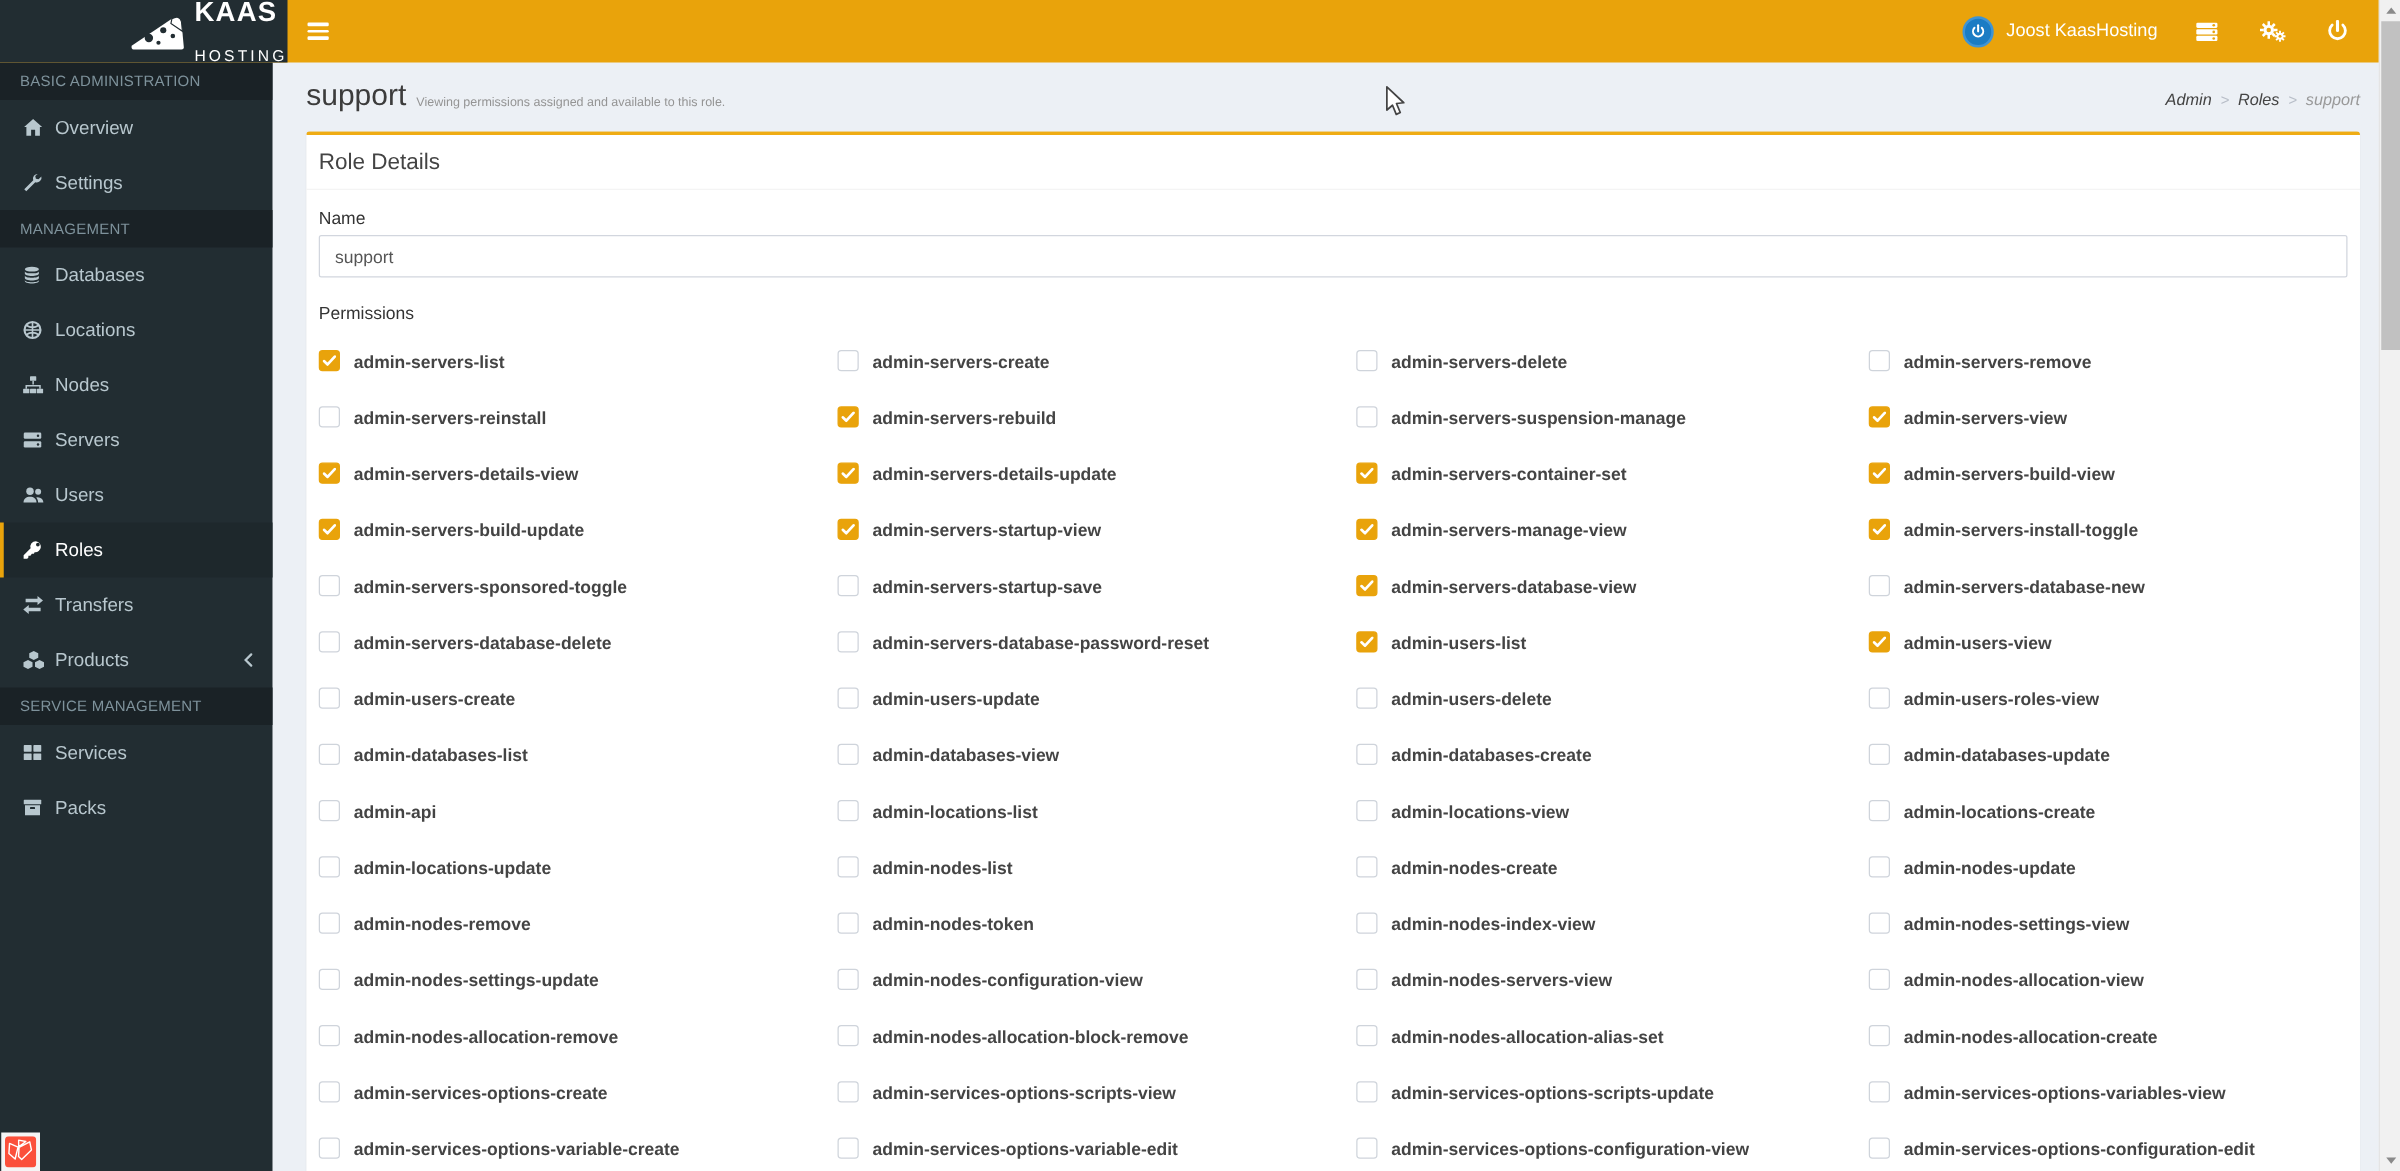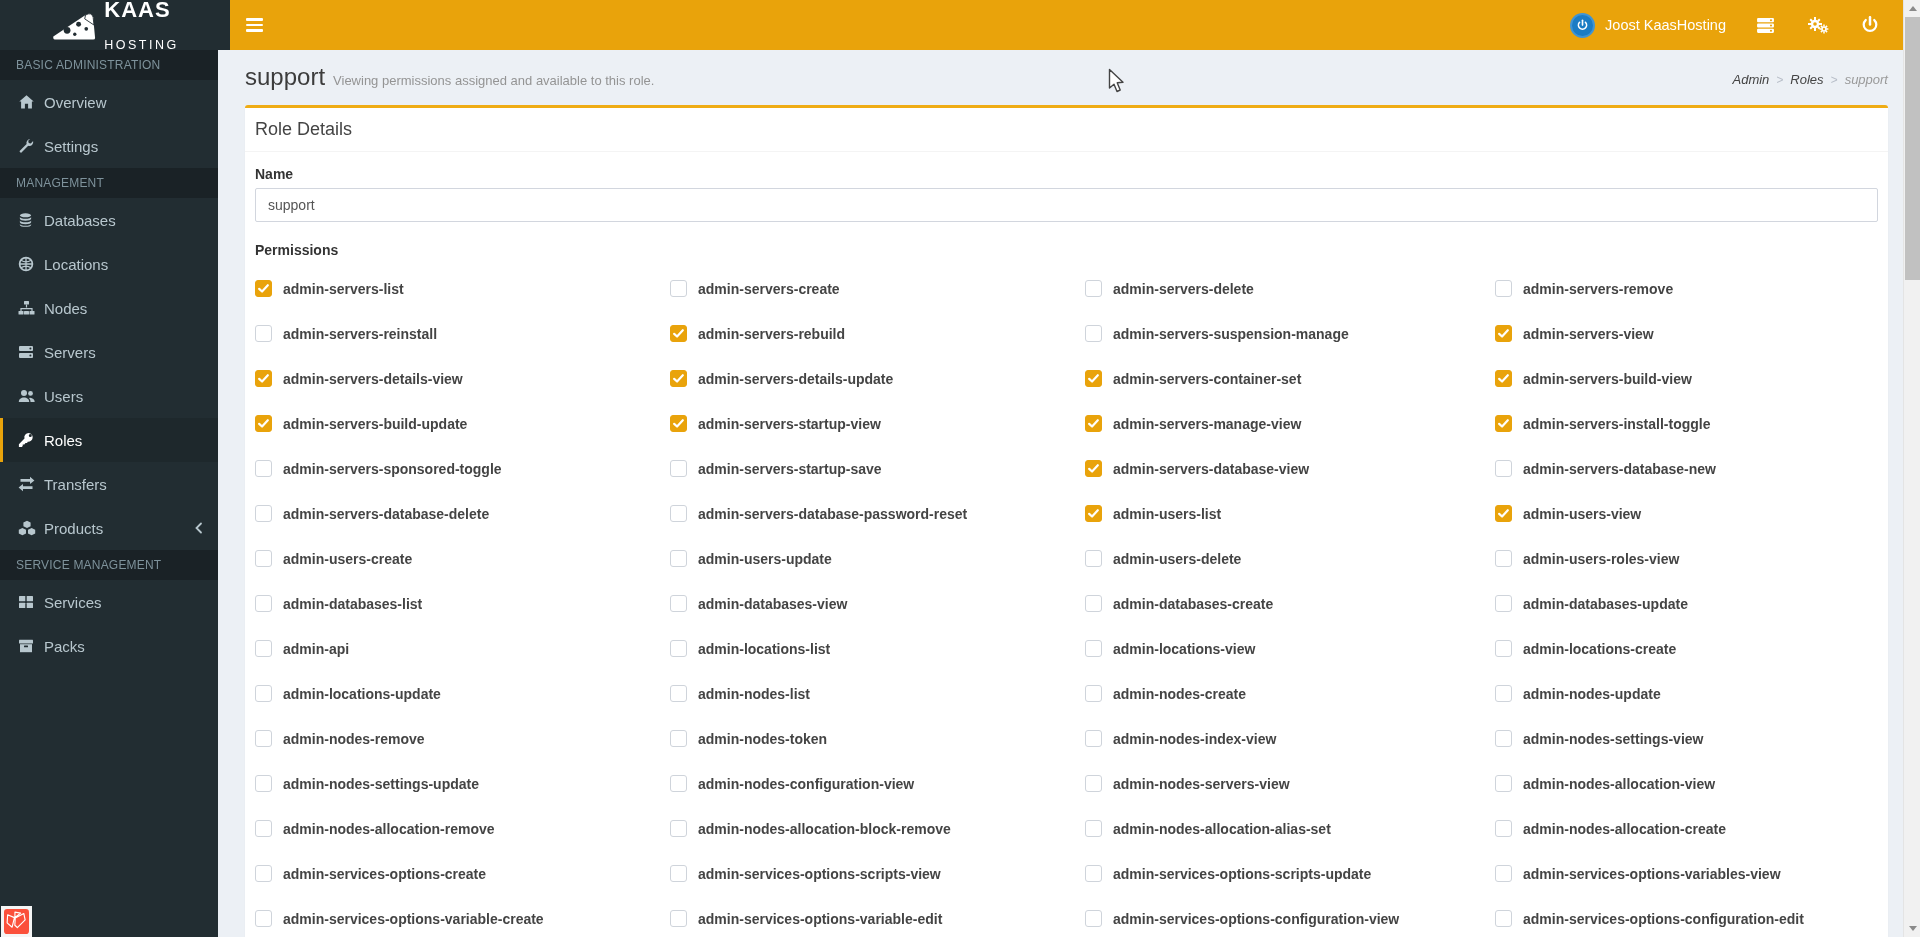--- a/index.html
+++ b/index.html
@@ -8,21 +8,21 @@
     font-family:"Liberation Sans","DejaVu Sans",sans-serif;
     background:#ecf0f5; position:relative; color:#333;
   }
   :root{
     --accent:#e9a30b; --sidebar-bg:#222d32; --sidebar-dark:#1a2226;
     --icon-hole:#222d32;
   }
   
   .topbar{ position:absolute; top:0; left:0; width:1920px; height:50px; background:var(--accent); z-index:5;}
   .logo{ position:absolute; left:0; top:0; width:230px; height:50px; background:var(--sidebar-bg);
-         display:flex; align-items:center; justify-content:center; gap:7px; cursor:pointer;}
+         display:flex; align-items:center; justify-content:flex-end; gap:7px; cursor:pointer;}
   .logo-text{ color:#fff; line-height:1; }
   .logo-line1{ font-size:22px; font-weight:bold; letter-spacing:1px; display:block;}
   .logo-line2{ font-size:12.5px; font-weight:normal; letter-spacing:2.5px; display:block; margin-top:18px;}
   .hamburger{ position:absolute; left:230px; top:0; width:48px; height:50px; background:transparent; border:none;
       display:flex; flex-direction:column; align-items:center; justify-content:center; gap:3px; cursor:pointer;}
   .hamburger span{ display:block; width:17px; height:2.5px; background:#fff; border-radius:1px;}
   .topbar-right{ position:absolute; right:25px; top:0; height:50px; display:flex; align-items:center; }
   .user-menu{ display:flex; align-items:center; gap:10px; color:#fff; font-size:14.5px; padding:0 14px; height:68px; cursor:pointer;}
   .avatar{ width:25px; height:25px; border-radius:50%; background:#1b7cc4; display:flex; align-items:center; justify-content:center; border:2px solid #3f94d4;}
   .tb-icon{ height:50px; padding:0 16px; display:flex; align-items:center; color:#fff; cursor:pointer; --icon-hole:var(--accent);}
@@ -32,31 +32,31 @@
       display:flex; align-items:center; padding:0 16px; letter-spacing:.2px;}
   .sb-item{ height:44px; display:flex; align-items:center; padding:0 15px; color:#b8c7ce; font-size:15px;
       cursor:pointer; border-left:3px solid transparent; text-decoration:none;}
   .sb-item .icon{ width:26px; display:flex; justify-content:flex-start; }
   .sb-item.active{ background:#1e282c; border-left-color:var(--accent); color:#fff;}
   .sb-item .chev{ margin-left:auto; display:flex; }
   
   .main{ position:absolute; left:230px; top:50px; width:1673px; }
   .content-header{ padding:13px 15px 12px; display:flex; align-items:flex-end; }
   .page-title{ font-size:24px; font-weight:normal; color:#3c3c3c;}
-  .page-subtitle{ font-size:13px; color:#949494; margin-left:8px; padding-bottom:3px; font-weight:normal;}
+  .page-subtitle{ font-size:10px; color:#949494; margin-left:8px; padding-bottom:3px; font-weight:normal;}
   .breadcrumb{ margin-left:auto; font-size:13px; color:#444; padding-bottom:4px;font-style:italic;}
   .breadcrumb .sep{ color:#b8bec8; margin:0 7px; font-size:12px;}
   .breadcrumb .crumb{ cursor:pointer;}
   .breadcrumb .crumb.current{ color:#999; cursor:default;}
   
   .panel{ margin:2px 15px; background:#fff; border-top:3px solid #efac14; border-radius:3px;
       box-shadow:0 1px 1px rgba(0,0,0,.1); min-height:830px;}
   .panel-heading{ padding:11px 10px; font-size:18px; color:#444; border-bottom:1px solid #f4f4f4;}
   .panel-body{ padding:14px 10px; }
-  .field-label{ display:block; font-size:14px; font-weight:bold; color:#333; margin-bottom:6px;}
+  .field-label{ display:block; font-size:14px; font-weight:normal; color:#333; margin-bottom:6px;}
   .name-input{ width:100%; height:34px; border:1px solid #d2d6de; border-radius:2px; padding:6px 12px;
       font-size:14px; color:#555; font-family:inherit; outline:none; background:#fff;}
   .perm-label{ margin-top:20px; margin-bottom:0;}
   .perm-grid{ margin-top:8px; display:grid; grid-template-columns:415px 415px 410px auto; grid-auto-rows:45px; align-items:center;}
   .perm{ display:flex; align-items:center; gap:11px; cursor:pointer;}
   .cb{ width:17px; height:17px; border:1px solid #cfd4db; border-radius:3px; background:#fff; flex:0 0 17px;
       display:flex; align-items:center; justify-content:center;}
   .cb.checked{ background:var(--accent); border-color:var(--accent);}
   .perm-text{ font-size:14px; font-weight:bold; color:#444;}
   

